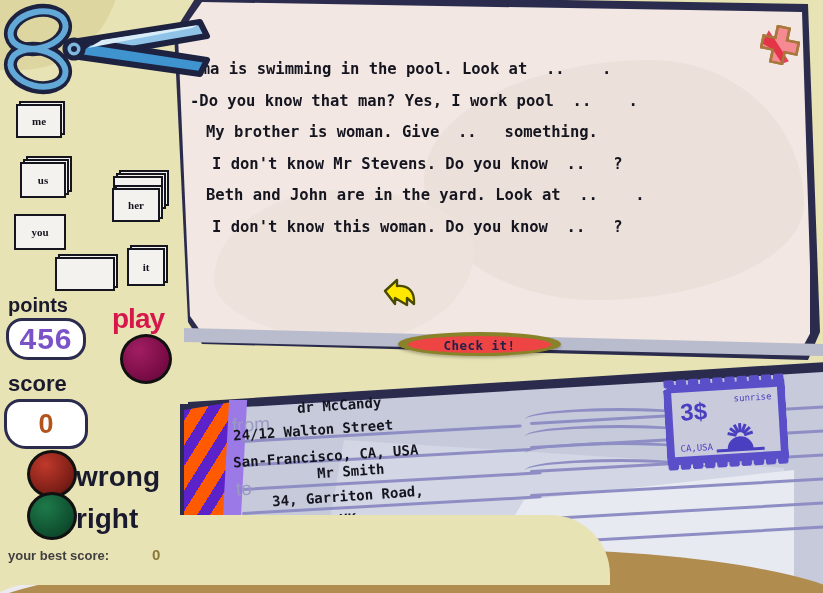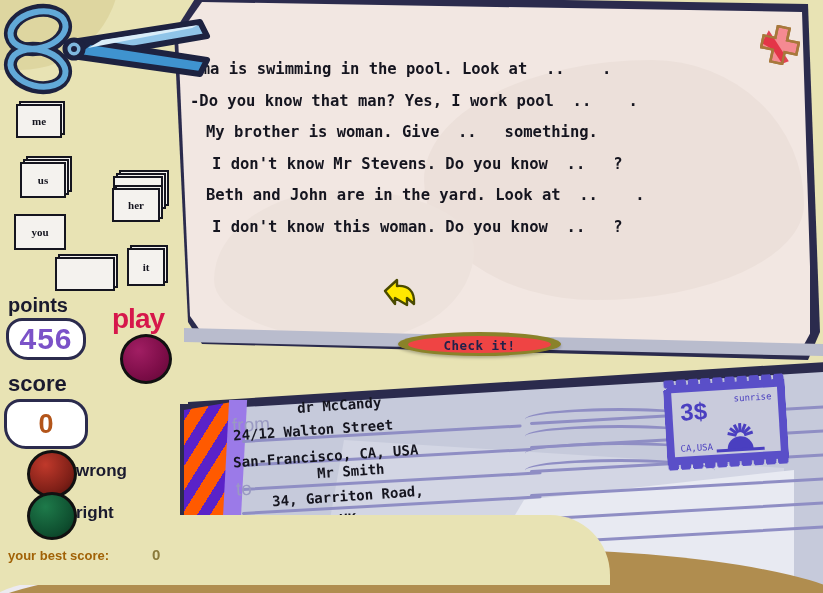--- a/index.html
+++ b/index.html
@@ -243,25 +243,25 @@
   .lamp.red{
     left:27px;top:450px;
     background:radial-gradient(circle at 35% 28%, #c0392b 0%, #7e1f17 65%, #4a0f0a 100%);
   }
   .lamp.green{
     left:27px;top:492px;
     background:radial-gradient(circle at 35% 28%, #1e7a4a 0%, #0f5030 65%, #06331d 100%);
   }
   .lamp-label{
     position:absolute;
-    font-family:"Liberation Sans", sans-serif;font-size:17px;font-weight:bold;color:#1a1a2e;
+    font-family:"Liberation Sans", sans-serif;font-size:28px;font-weight:bold;color:#1a1a2e;
   }
   .best-label{
     position:absolute;left:8px;top:548px;
-    font-family:"Liberation Sans", sans-serif;font-size:13px;font-weight:bold;color:#a16207;
+    font-family:"Liberation Sans", sans-serif;font-size:13px;font-weight:bold;color:#404040;
   }
   .best-val{
     position:absolute;left:152px;top:546px;
     font-family:"Liberation Sans", sans-serif;font-size:15px;font-weight:bold;color:#8a7a3a;
   }
 
   
   .cursor{position:absolute;left:382px;top:278px;width:40px;height:38px;pointer-events:none;}
 </style>
 </head>

